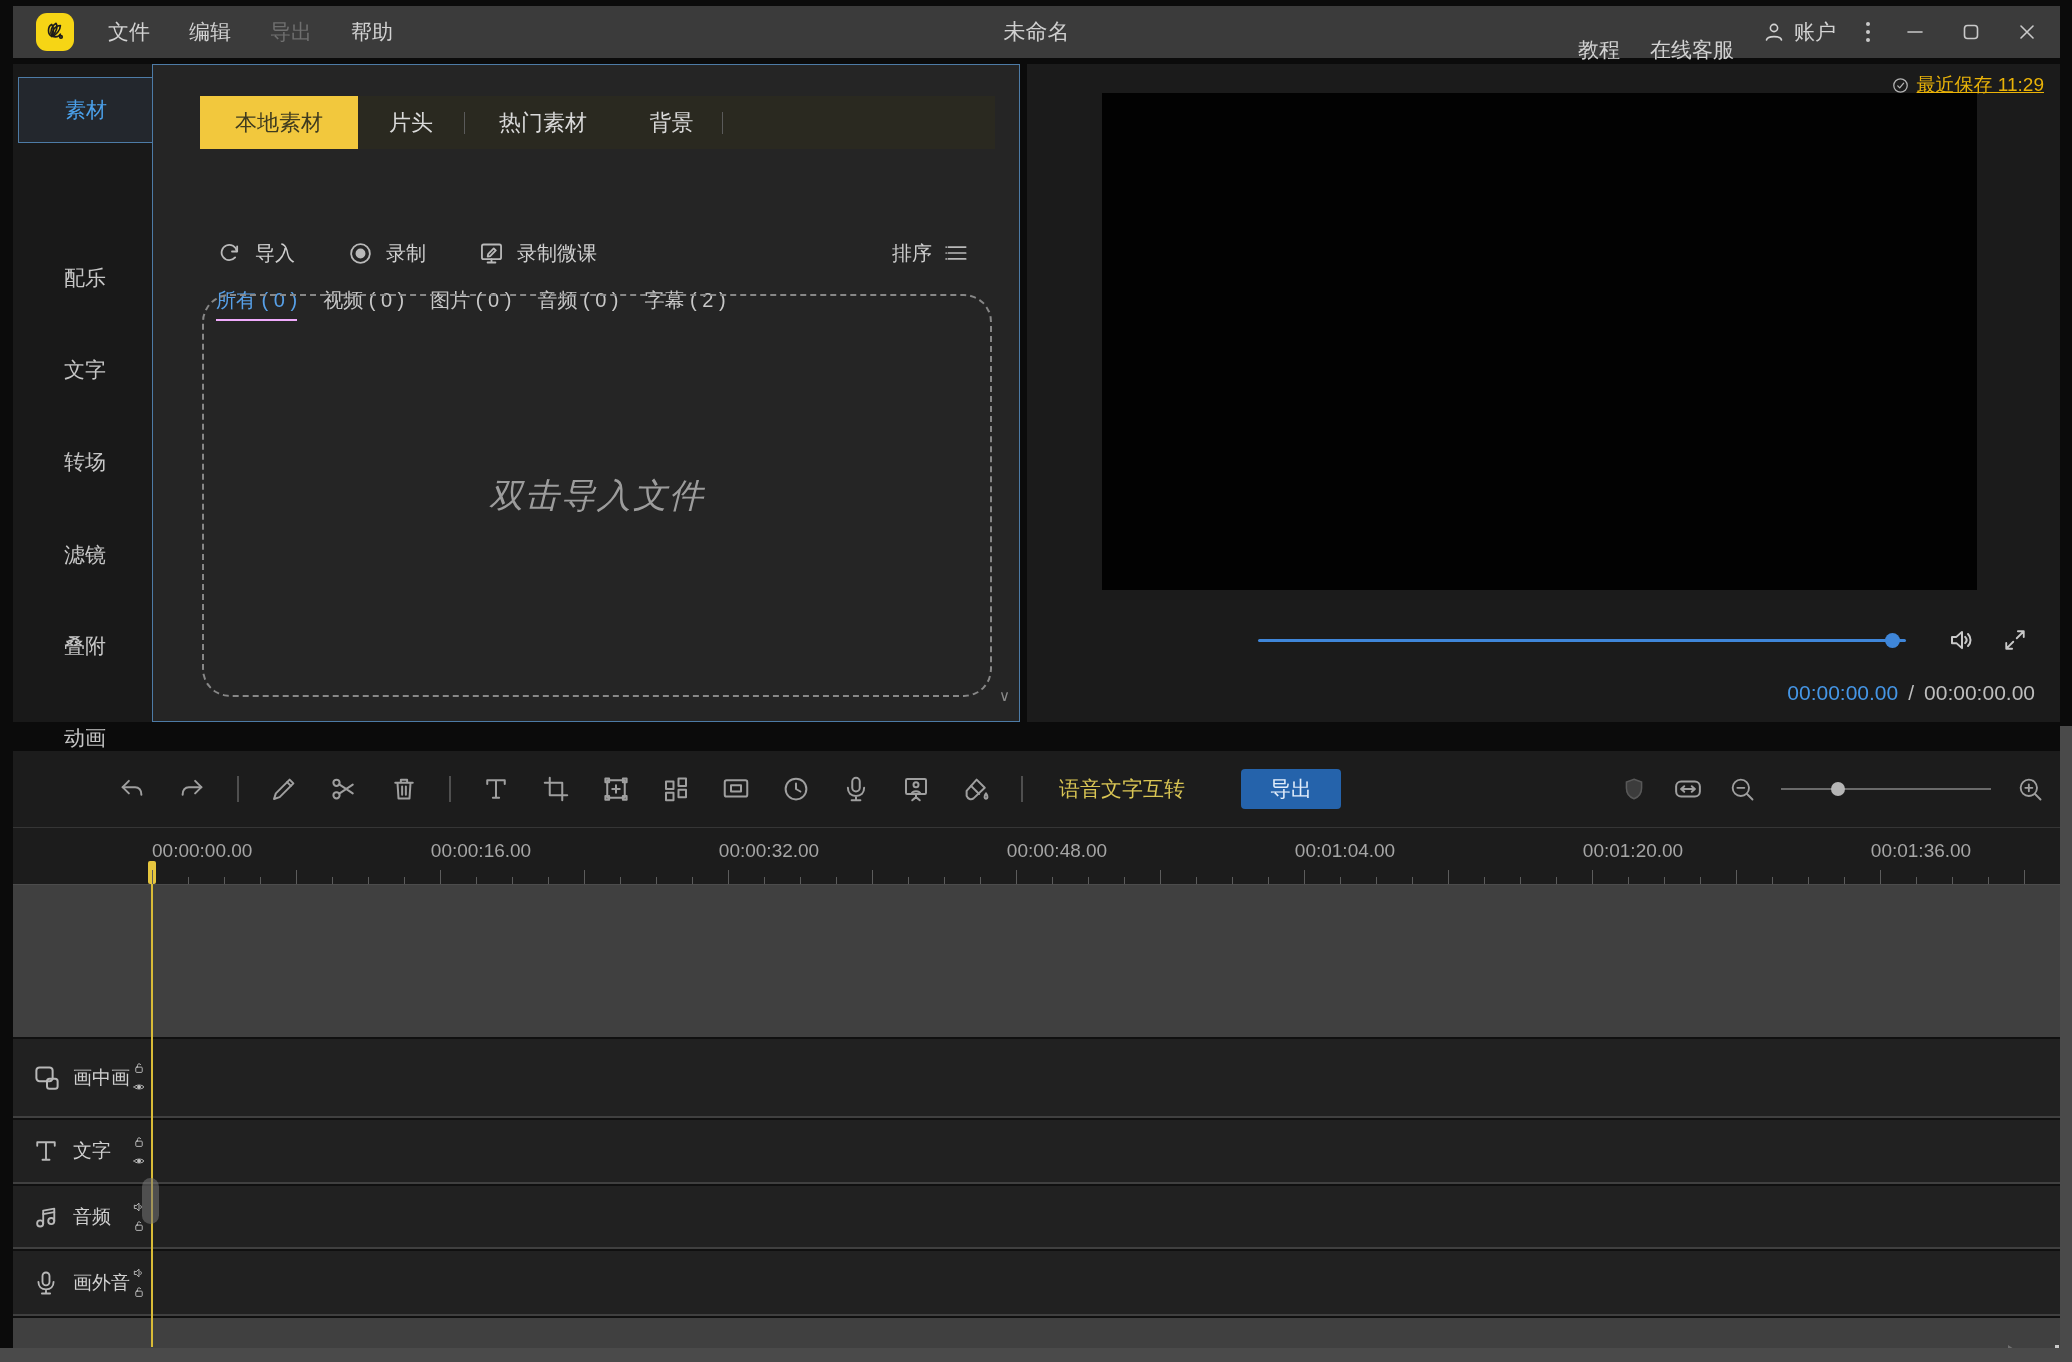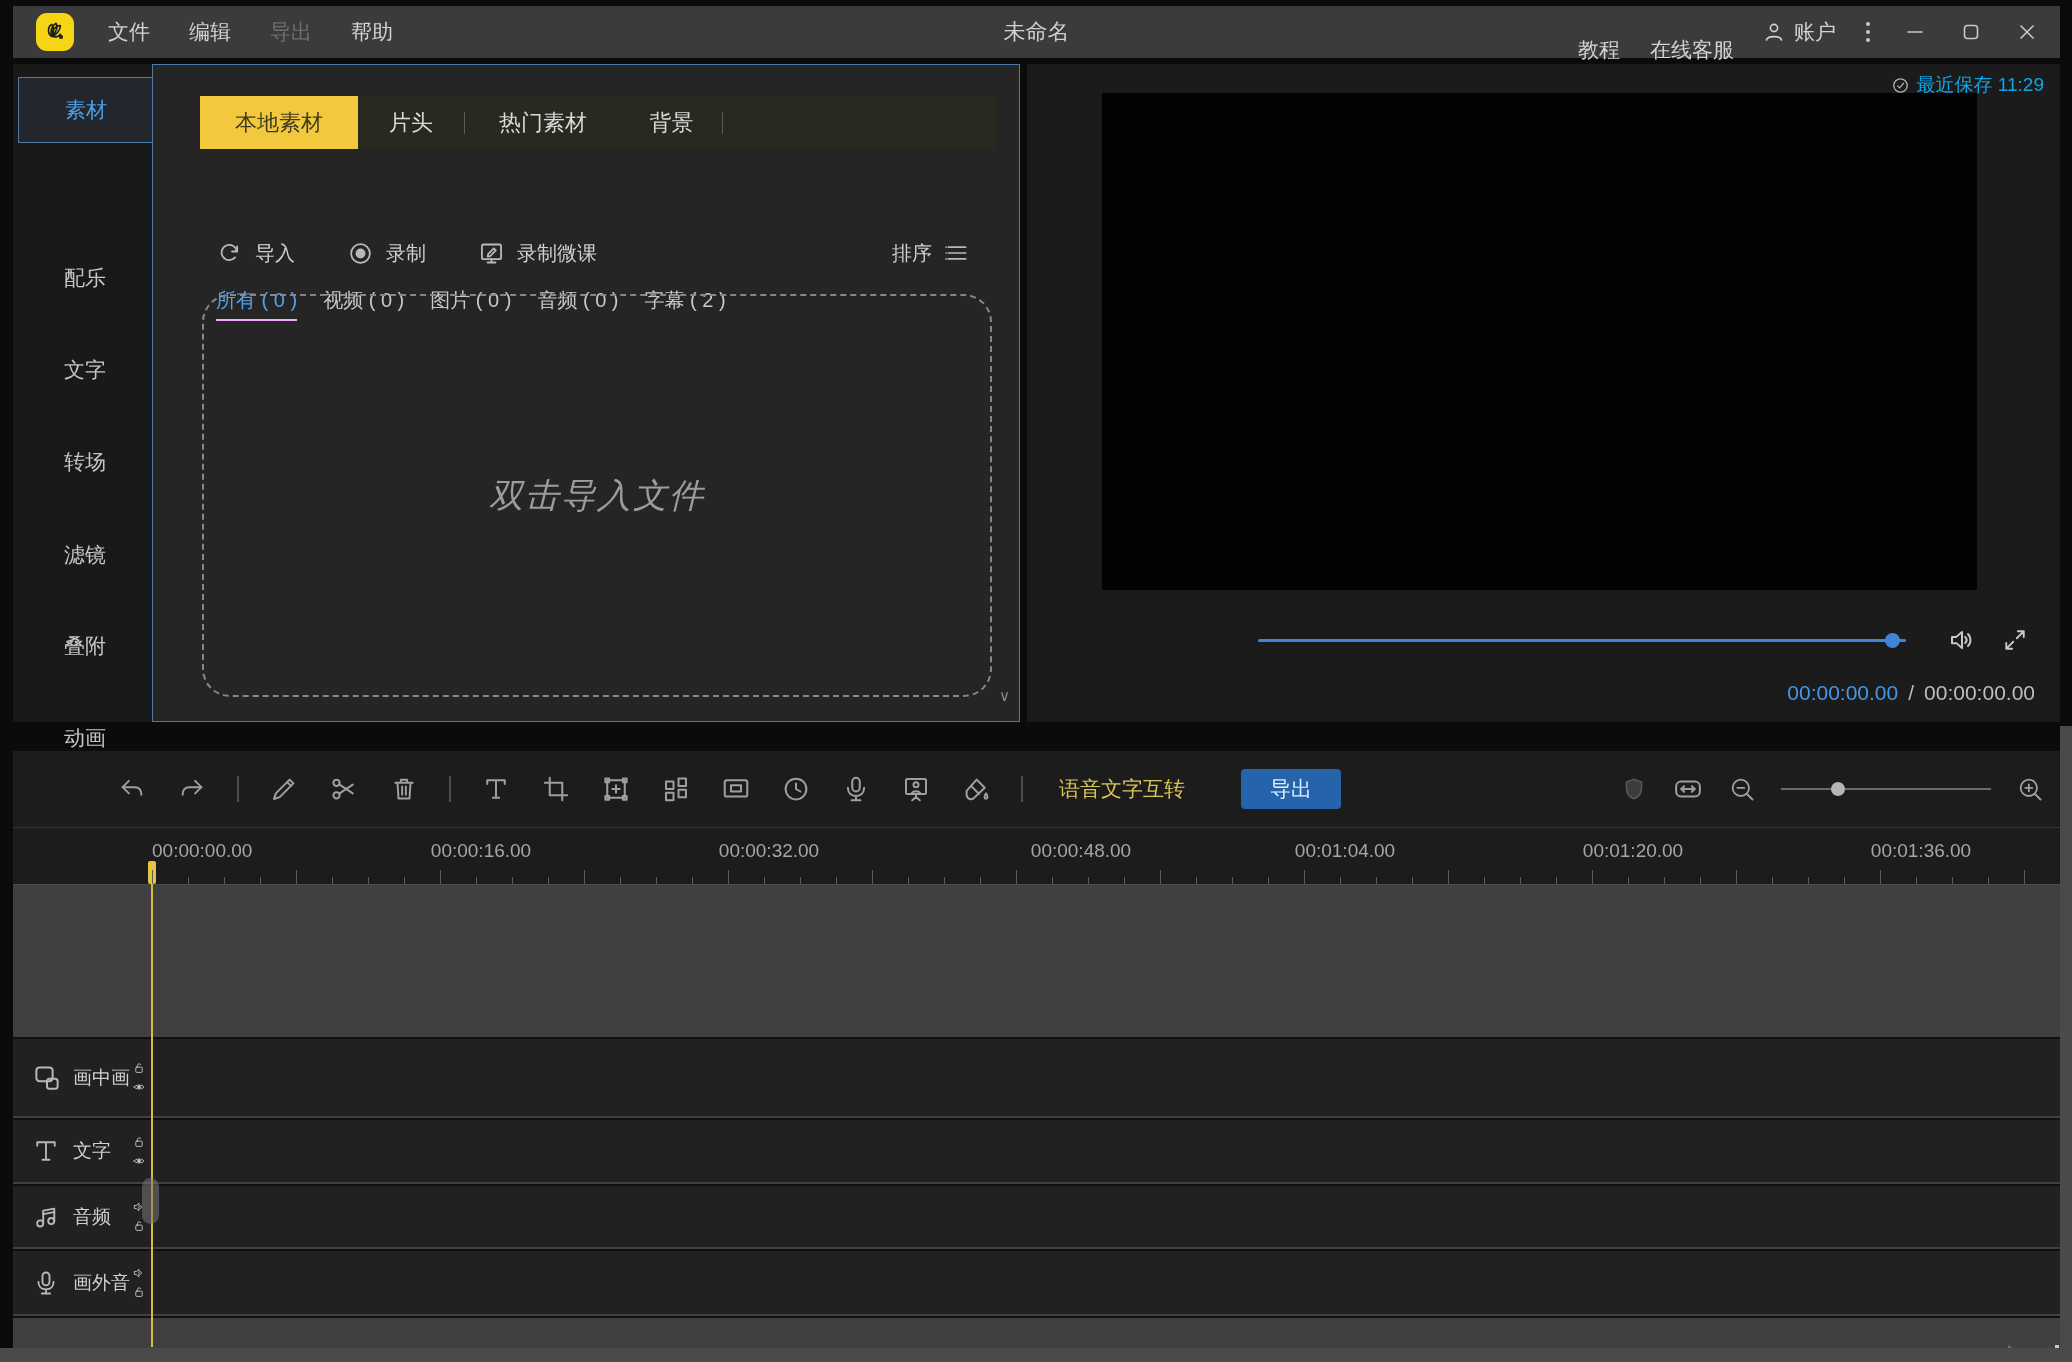--- a/index.html
+++ b/index.html
@@ -48,21 +48,21 @@
   .filter{padding-bottom:5px;}
   .filter.active{color:#57a0e8;border-bottom:2px solid #f0abfc;}
   .dropzone{position:absolute;left:49px;top:229px;width:790px;height:403px;border:2px dashed #878787;
     border-radius:28px;display:flex;align-items:center;justify-content:center;}
   .drop-hint{font-size:34px;font-style:italic;color:#9c9c9c;letter-spacing:2px;}
   .panel-chevron{position:absolute;left:846px;top:622px;color:#8a8a8a;font-size:15px;}
 
   
   .preview{position:absolute;left:1027px;top:64px;width:1033px;height:658px;background:#1b1b1b;}
   .save-status{position:absolute;top:8px;right:16px;display:flex;align-items:center;gap:7px;
-    color:#0ea5e9;font-size:19px;}
+    color:#eab308;font-size:19px;text-decoration:underline;}
   .video{position:absolute;left:75px;top:29px;width:875px;height:497px;background:#020202;}
   .vol-slider{position:absolute;left:231px;top:569px;width:648px;height:15px;}
   .vol-track{position:absolute;left:0;top:6px;width:100%;height:3px;border-radius:2px;background:#3f86d9;}
   .vol-thumb{position:absolute;top:0;width:15px;height:15px;border-radius:50%;background:#3f86d9;margin-left:-8px;}
   .pv-ico{position:absolute;color:#c9c9c9;}
   .time-row{position:absolute;top:617px;right:25px;font-size:21px;display:flex;gap:10px;}
   .t-elapsed{color:#4596e6;}
   .t-sep,.t-total{color:#bdbdbd;}
 
   
@@ -392,21 +392,21 @@
       </span>
     </div>
     <div class="toolbar-sep"></div>
 
     <div class="ruler">
       <div class="ruler-base"></div>
       <div class="playhead-flag"></div>
     <span class="ruler-label" style="left: 139px;">00:00:00.00</span>
         <span class="ruler-label" style="left: 468px; transform: translateX(-50%);">00:00:16.00</span>
         <span class="ruler-label" style="left: 756px; transform: translateX(-50%);">00:00:32.00</span>
-        <span class="ruler-label" style="left: 1044px; transform: translateX(-50%); margin-left: 24px;">00:00:48.00</span>
+        <span class="ruler-label" style="left: 1044px; transform: translateX(-50%);">00:00:48.00</span>
         <span class="ruler-label" style="left: 1332px; transform: translateX(-50%);">00:01:04.00</span>
         <span class="ruler-label" style="left: 1620px; transform: translateX(-50%);">00:01:20.00</span>
         <span class="ruler-label" style="left: 1908px; transform: translateX(-50%);">00:01:36.00</span>
         <div class="tick" style="left: 139px; height: 14px;"></div>
         <div class="tick" style="left: 175px; height: 7px;"></div>
         <div class="tick" style="left: 211px; height: 7px;"></div>
         <div class="tick" style="left: 247px; height: 7px;"></div>
         <div class="tick" style="left: 283px; height: 14px;"></div>
         <div class="tick" style="left: 319px; height: 7px;"></div>
         <div class="tick" style="left: 355px; height: 7px;"></div>

